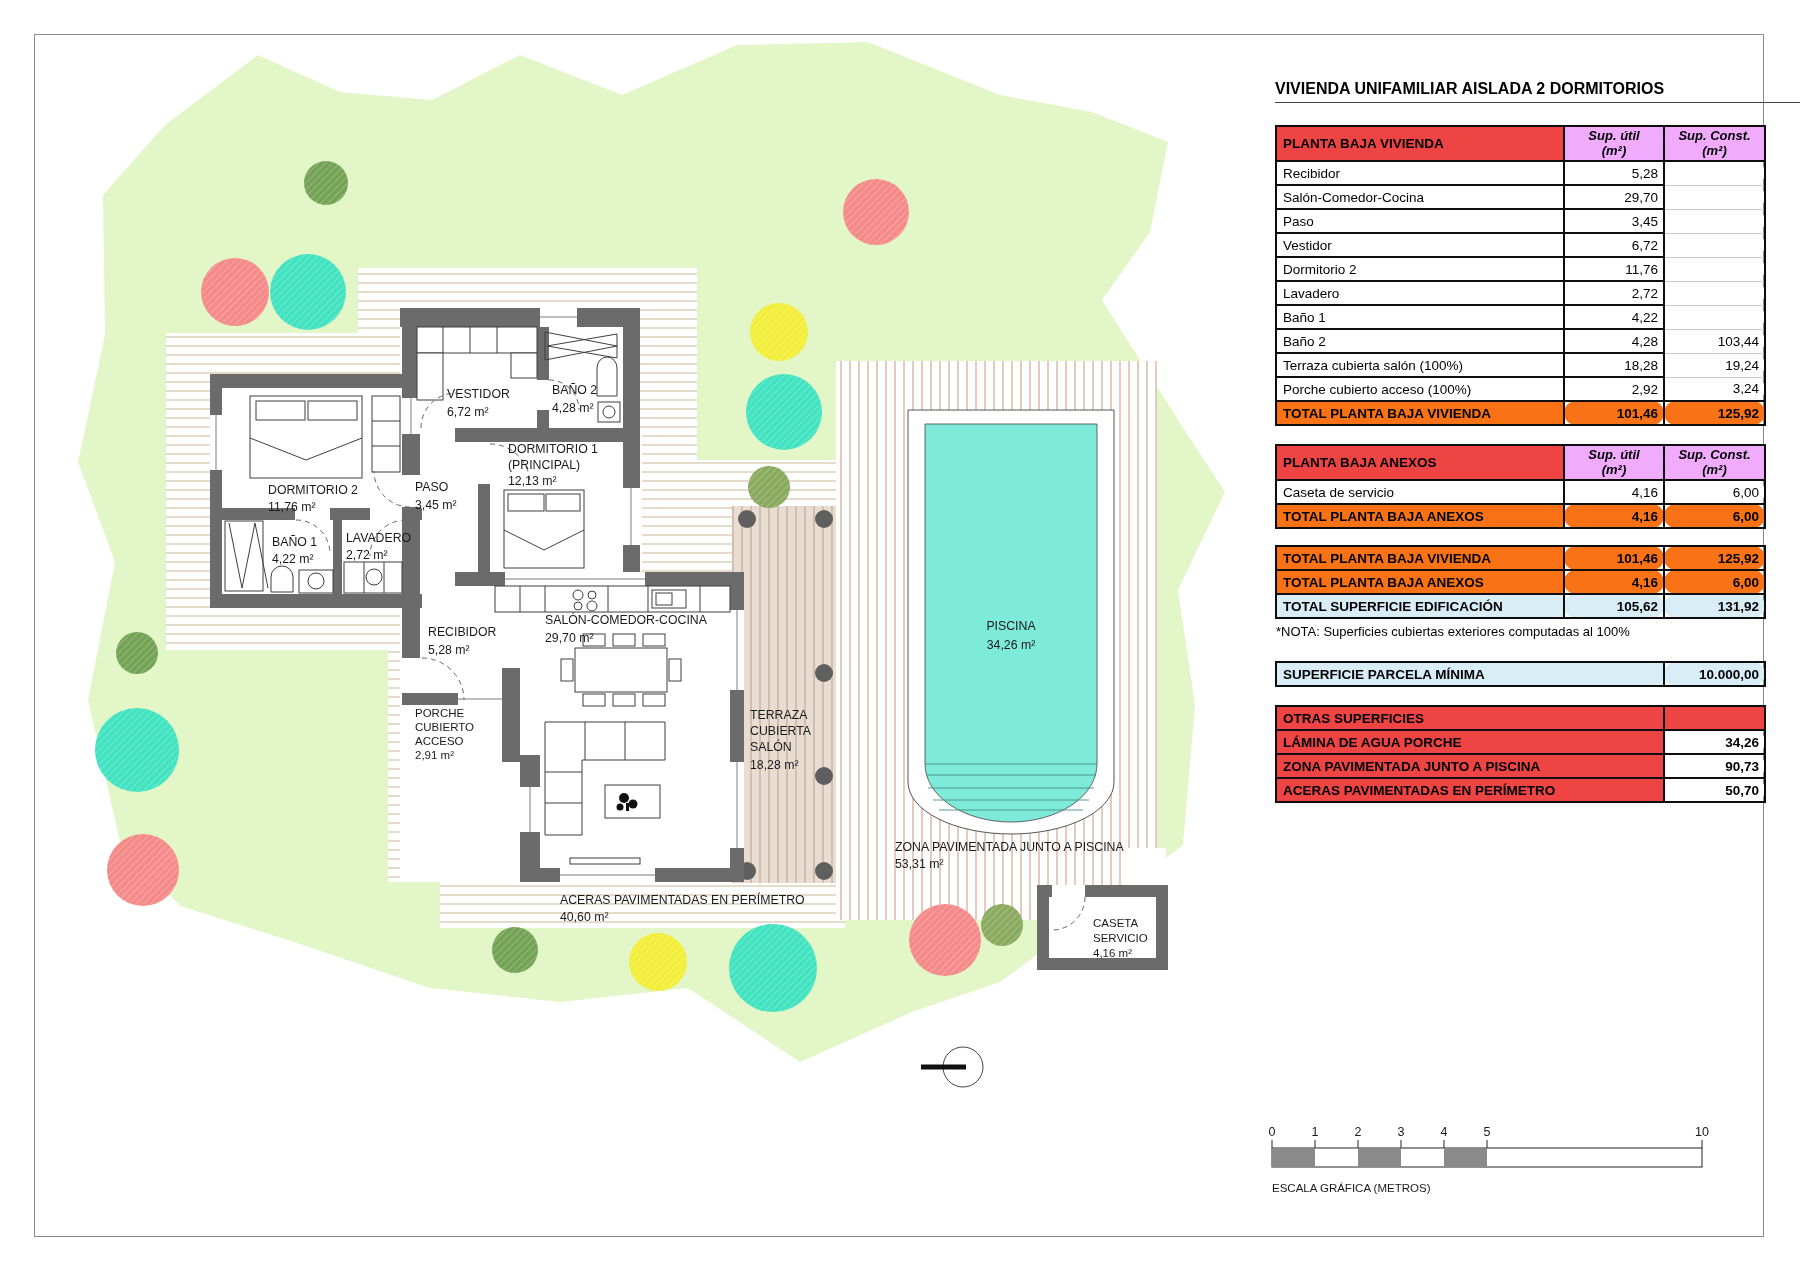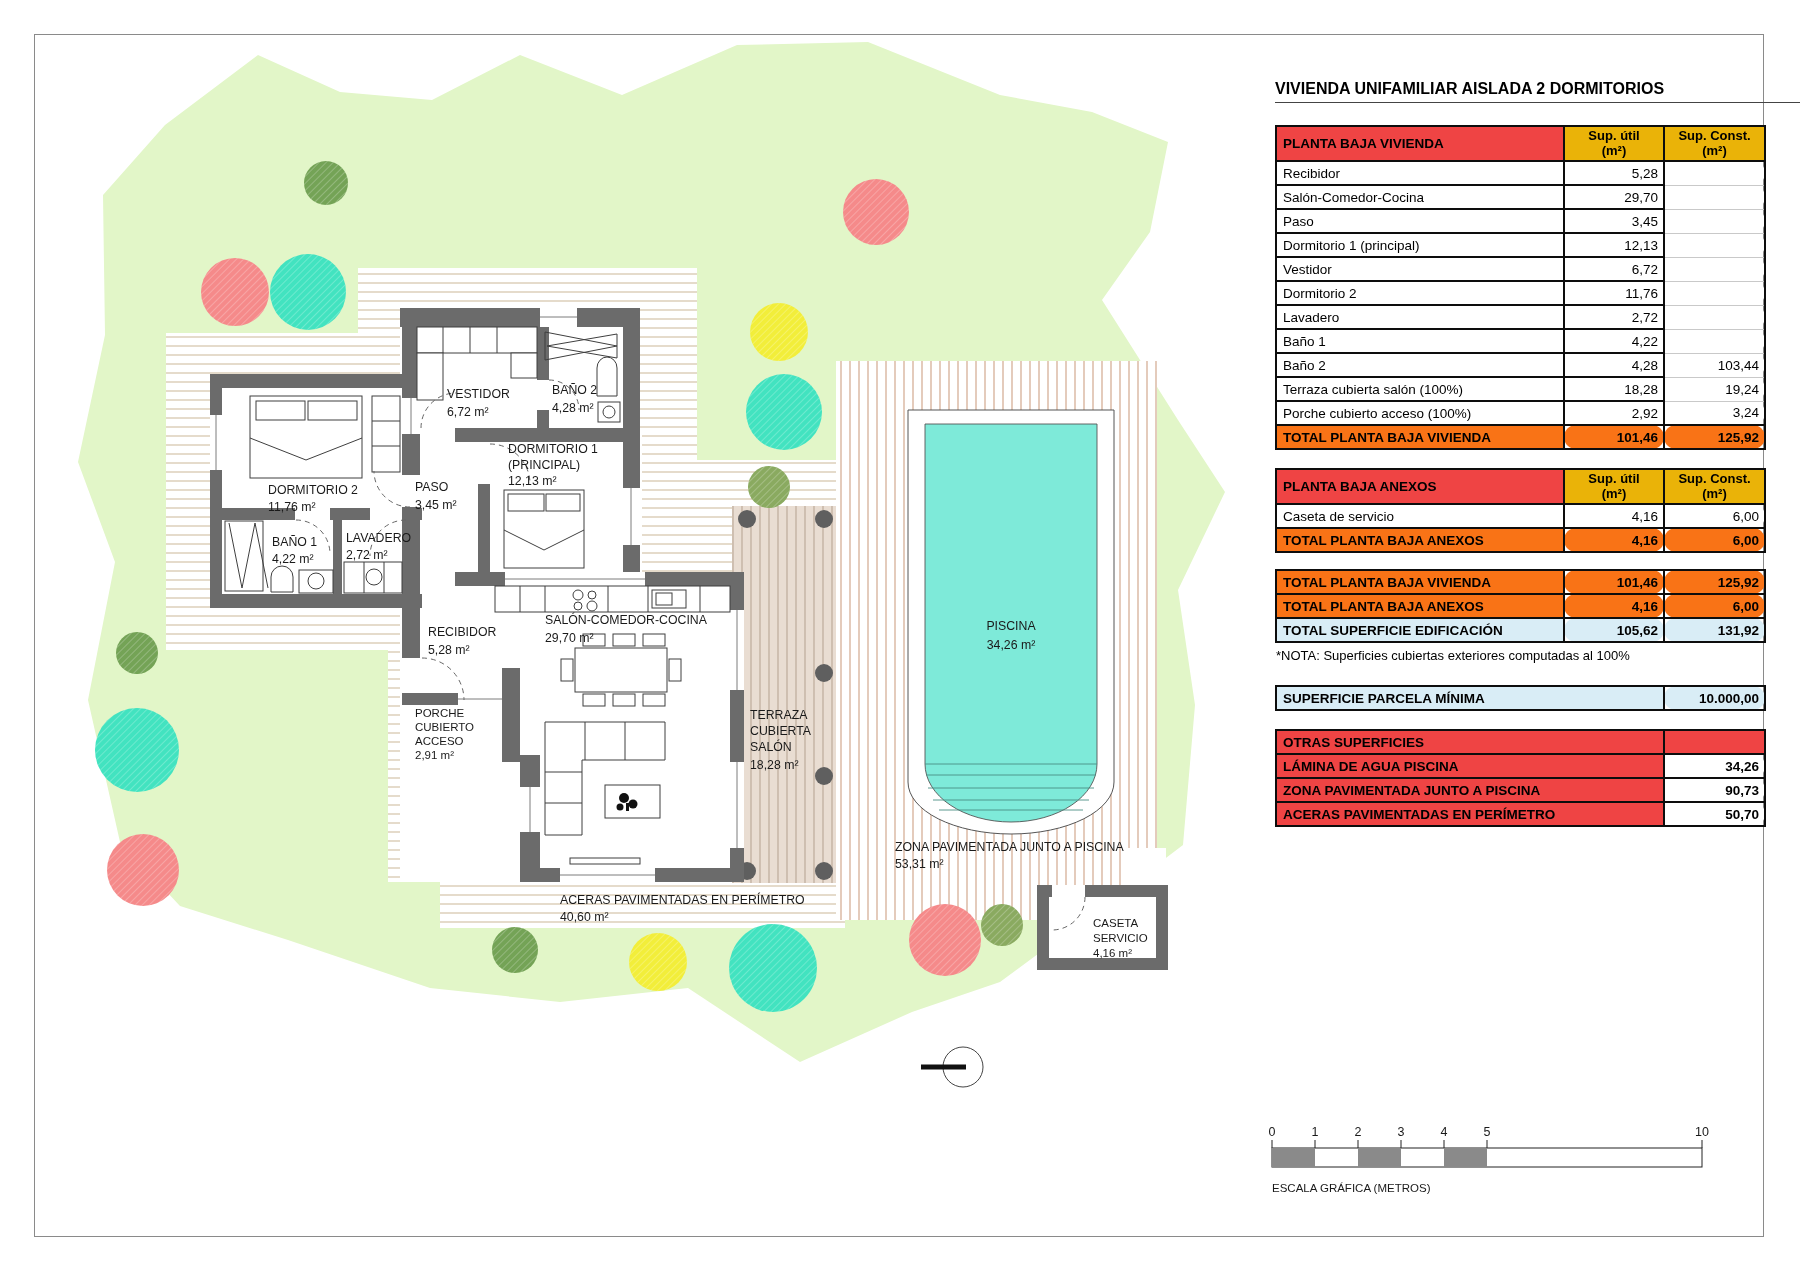--- a/index.html
+++ b/index.html
@@ -6,21 +6,21 @@
   body{width:1800px;height:1273px;position:relative;font-family:"Liberation Sans",sans-serif;overflow:hidden;}
   #sheet-border{position:absolute;left:34px;top:34px;width:1730px;height:1203px;border:1.5px solid #8a8a8a;box-sizing:border-box;}
   #plan-svg{position:absolute;left:0;top:0;}
   
   #panel{position:absolute;left:1275px;top:36px;width:584px;color:#000;margin-top:44px;}
   .title{font-size:16px;font-weight:bold;white-space:nowrap;padding-bottom:4px;border-bottom:1.5px solid #444;margin-bottom:22px;}
   table.t{border-collapse:collapse;table-layout:fixed;width:489px;font-size:13.5px;}
   .t td{border:2px solid #0d0d0d;padding:1px 5px 1px 6px;height:20px;white-space:nowrap;overflow:hidden;background:#fff;}
   .t .num{text-align:right;border-radius:12px;}
   .t .hdr{background:#ef4444;font-weight:bold;}
-  .t .colhdr{text-align:center;font-weight:bold;background:#eab308;font-size:13px;line-height:1.12;padding:2px 2px;}
+  .t .colhdr{text-align:center;font-weight:bold;background:#f0abfc;font-size:13px;line-height:1.12;padding:2px 2px;font-style:italic;}
   .t .cg{border-top:1px solid #c9c9c9;border-bottom:1px solid #c9c9c9;}
   .t .tot{background:#f97316;font-weight:bold;}
   .t .blue{background:#d9edf6;font-weight:bold;}
   .gap18{height:18px;} .gap16{height:16px;}
   .note{font-size:13px;padding:5px 0 0 1px;height:19px;}
   
   text{font-family:"Liberation Sans",sans-serif;fill:#1a1a1a;}
   .lbl{font-size:12.3px;}
   .lbls{font-size:11.5px;}
 </style>
@@ -418,25 +418,20 @@
           <td>Salón-Comedor-Cocina</td>
           <td class="num">29,70</td>
           <td class="num cg"></td>
         </tr>
     <tr>
           <td>Paso</td>
           <td class="num">3,45</td>
           <td class="num cg"></td>
         </tr>
     <tr>
-          <td>Dormitorio 1 (principal)</td>
-          <td class="num">12,13</td>
-          <td class="num cg"></td>
-        </tr>
-    <tr>
           <td>Vestidor</td>
           <td class="num">6,72</td>
           <td class="num cg"></td>
         </tr>
     <tr>
           <td>Dormitorio 2</td>
           <td class="num">11,76</td>
           <td class="num cg"></td>
         </tr>
     <tr>
@@ -555,21 +550,21 @@
     <colgroup>
         <col style="width:388px">
         <col style="width:101px">
       </colgroup>
     <tbody>
         <tr>
           <td class="hdr">OTRAS SUPERFICIES</td>
           <td class="hdr"></td>
         </tr>
     <tr>
-          <td class="hdr">LÁMINA DE AGUA PISCINA</td>
+          <td class="hdr">LÁMINA DE AGUA PORCHE</td>
           <td class="num" style="font-weight:bold">34,26</td>
         </tr>
     <tr>
           <td class="hdr">ZONA PAVIMENTADA JUNTO A PISCINA</td>
           <td class="num" style="font-weight:bold">90,73</td>
         </tr>
     <tr>
           <td class="hdr">ACERAS PAVIMENTADAS EN PERÍMETRO</td>
           <td class="num" style="font-weight:bold">50,70</td>
         </tr>

